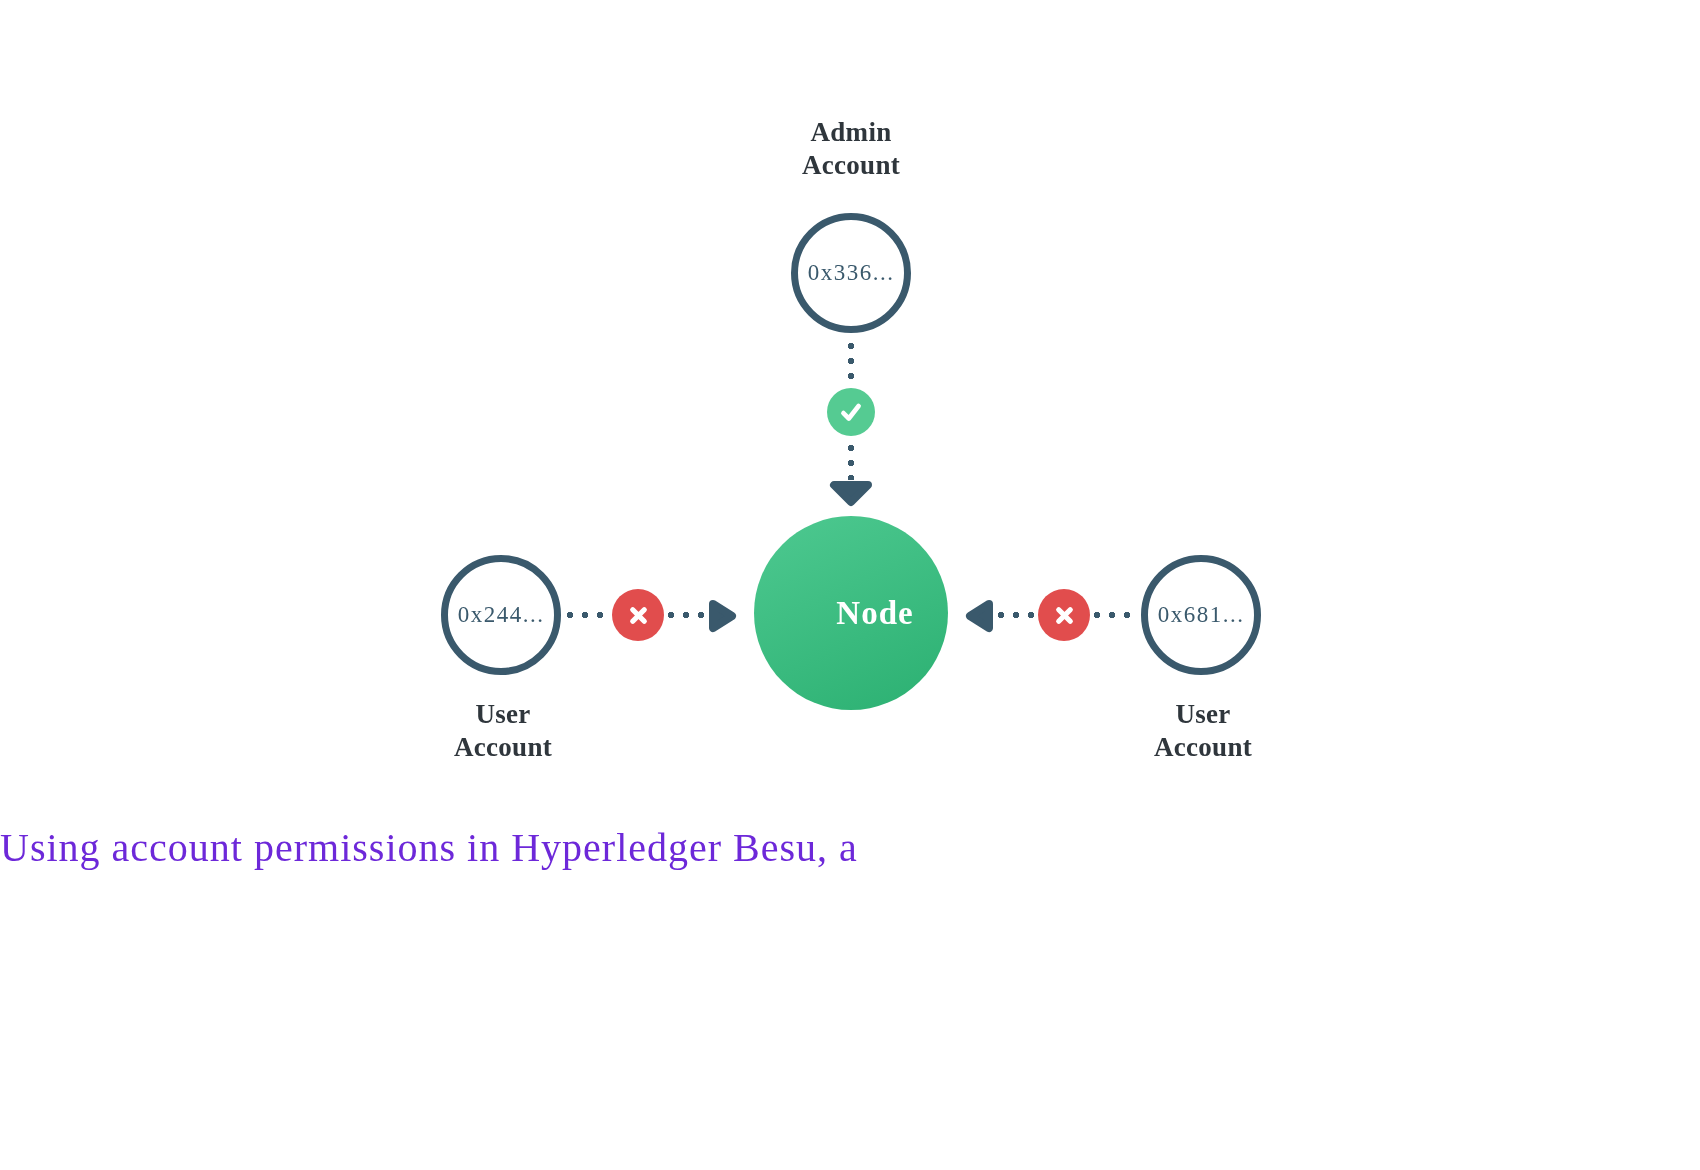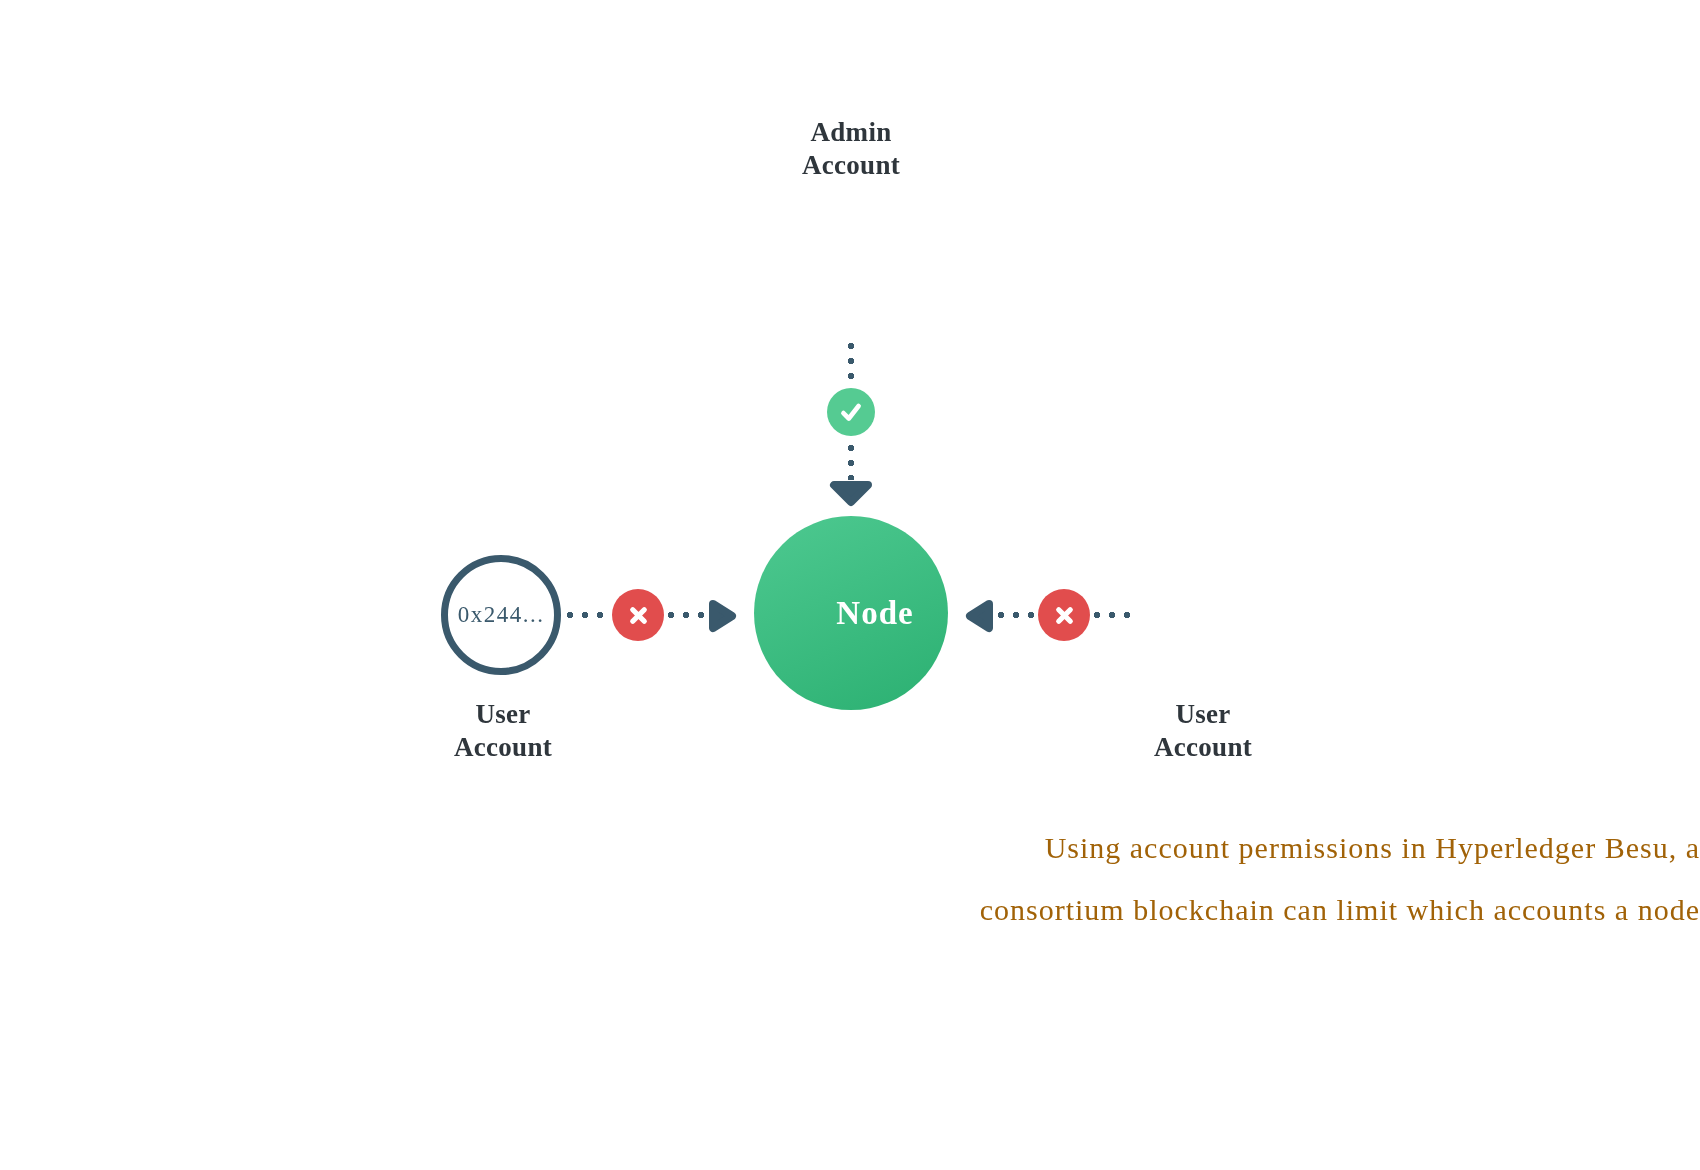--- a/index.html
+++ b/index.html
@@ -123,36 +123,39 @@
   .arrow-down { left: 829px; top: 480px; }
   .arrow-right { left: 707px; top: 598px; }
   .arrow-left { left: 965px; top: 598px; }
 
   
   .caption {
     position: absolute;
     left: 0;
     right: 0;
     top: 817px;
-    text-align: right;
-    color: #a16207;
-    font-size: 30px;
+    text-align: left;
+    color: #6d28d9;
+    font-size: 40px;
     line-height: 62px;
     letter-spacing: 1px;
     font-weight: 400;
   }
 </style>
 </head>
 <body>
 
 <div class="canvas">
 
   <div class="acct-label admin-label">
     <div>Admin</div>
     <div>Account</div>
+  </div>
+  <div class="acct-circle admin-circle">
+    <span class="addr">0x336...</span>
   </div>
 
   <div class="dots-v dots-v1"></div>
   <div class="badge badge-check">
     <svg width="26" height="26" viewBox="0 0 24 24" fill="none">
       <polyline points="5,13 10,18 19,6.5" stroke="#FFFFFF" stroke-width="4.3" stroke-linecap="round" stroke-linejoin="round" fill="none"></polyline>
     </svg>
   </div>
   <div class="dots-v dots-v2"></div>
   <svg class="arrow arrow-down" width="44" height="28" viewBox="0 0 44 28">
@@ -175,34 +178,36 @@
     <svg width="23" height="23" viewBox="0 0 24 24">
       <line x1="6" y1="6" x2="18" y2="18" stroke="#FFFFFF" stroke-width="5.5" stroke-linecap="round"></line>
       <line x1="18" y1="6" x2="6" y2="18" stroke="#FFFFFF" stroke-width="5.5" stroke-linecap="round"></line>
     </svg>
   </div>
   <div class="dots-h dots-l2"></div>
   <svg class="arrow arrow-right" width="30" height="36" viewBox="0 0 30 36">
     <polygon points="6,6 25,18 6,30" fill="#3A596C" stroke="#3A596C" stroke-width="8" stroke-linejoin="round"></polygon>
   </svg>
 
+  <div class="acct-circle right-user-circle">
+    <span class="addr">0x681...</span>
+  </div>
   <div class="acct-label right-user-label">
     <div>User</div>
     <div>Account</div>
   </div>
   <svg class="arrow arrow-left" width="30" height="36" viewBox="0 0 30 36">
     <polygon points="24,6 5,18 24,30" fill="#3A596C" stroke="#3A596C" stroke-width="8" stroke-linejoin="round"></polygon>
   </svg>
   <div class="dots-h dots-r1"></div>
   <div class="badge badge-x badge-x-right">
     <svg width="23" height="23" viewBox="0 0 24 24">
       <line x1="6" y1="6" x2="18" y2="18" stroke="#FFFFFF" stroke-width="5.5" stroke-linecap="round"></line>
       <line x1="18" y1="6" x2="6" y2="18" stroke="#FFFFFF" stroke-width="5.5" stroke-linecap="round"></line>
     </svg>
   </div>
   <div class="dots-h dots-r2"></div>
 
   <div class="caption">
     <div>Using account permissions in Hyperledger Besu, a</div>
-    <div>consortium blockchain can limit which accounts a node</div>
   </div>
 
 </div>
 
 </body></html>

